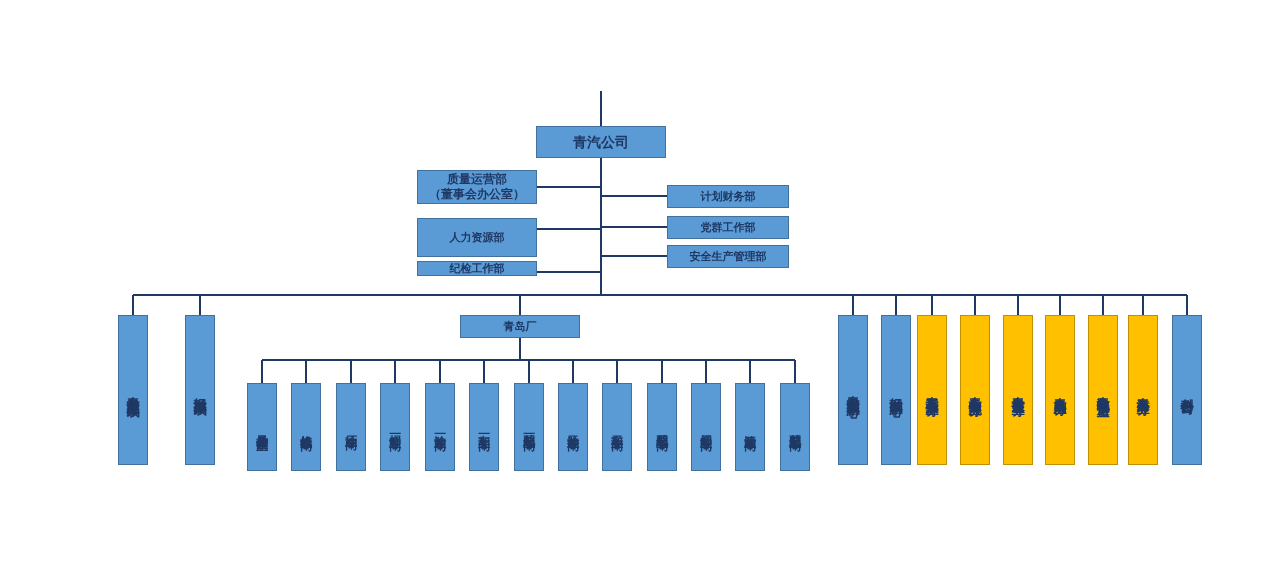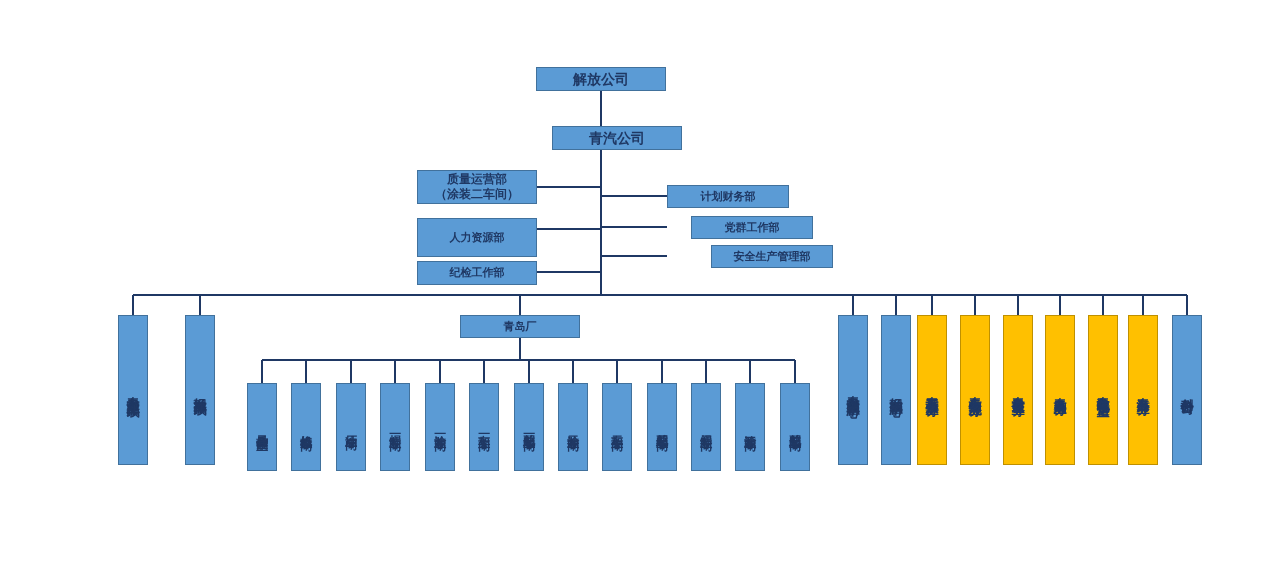--- a/index.html
+++ b/index.html
@@ -98,35 +98,34 @@
       <line x1="529" y1="360" x2="529" y2="383"></line>
       <line x1="573" y1="360" x2="573" y2="383"></line>
       <line x1="617" y1="360" x2="617" y2="383"></line>
       <line x1="662" y1="360" x2="662" y2="383"></line>
       <line x1="706" y1="360" x2="706" y2="383"></line>
       <line x1="750" y1="360" x2="750" y2="383"></line>
       <line x1="795" y1="360" x2="795" y2="383"></line>
     </g>
   </svg>
 
-  <div class="node top" style="left:536px; top:67px; width:130px; height:24px;">解放公司</div>
-  <div class="node top" style="left:536px; top:126px; width:130px; height:24px;margin-left:16px;">青汽公司</div>
+  <div class="node top" style="left:536px; top:126px; width:130px; height:32px;">青汽公司</div>
 
   <div class="node dept two-line" style="left:417px; top:170px; width:120px; height:34px;">
     <div>
       <div>质量运营部</div>
-      <div>（涂装二车间）</div>
+      <div>（董事会办公室）</div>
     </div>
   </div>
   <div class="node dept" style="left:417px; top:218px; width:120px; height:39px;">人力资源部</div>
-  <div class="node dept" style="left:417px; top:261px; width:120px; height:24px;">纪检工作部</div>
+  <div class="node dept" style="left:417px; top:261px; width:120px; height:15px;">纪检工作部</div>
 
   <div class="node dept" style="left:667px; top:185px; width:122px; height:23px;">计划财务部</div>
-  <div class="node dept" style="left:667px; top:216px; width:122px; height:23px;margin-left:24px;">党群工作部</div>
-  <div class="node dept" style="left:667px; top:245px; width:122px; height:23px;margin-left:44px;">安全生产管理部</div>
+  <div class="node dept" style="left:667px; top:216px; width:122px; height:23px;">党群工作部</div>
+  <div class="node dept" style="left:667px; top:245px; width:122px; height:23px;">安全生产管理部</div>
 
   <div class="node vnode" style="left:118px; top:315px; height:150px;">青岛中重型车产品线</div>
   <div class="node vnode" style="left:185px; top:315px; height:150px;">轻型车产品线</div>
 
   <div class="node dept" style="left:460px; top:315px; width:120px; height:23px;text-align:right;">青岛厂</div>
 
   <div class="node vnode small" style="left:247px; top:383px; height:88px;">质量控制室</div>
   <div class="node vnode small" style="left:291px; top:383px; height:88px;">机模修车间</div>
   <div class="node vnode small" style="left:336px; top:383px; height:88px;">冲压车间</div>
   <div class="node vnode small" style="left:380px; top:383px; height:88px;">焊装一车间</div>

